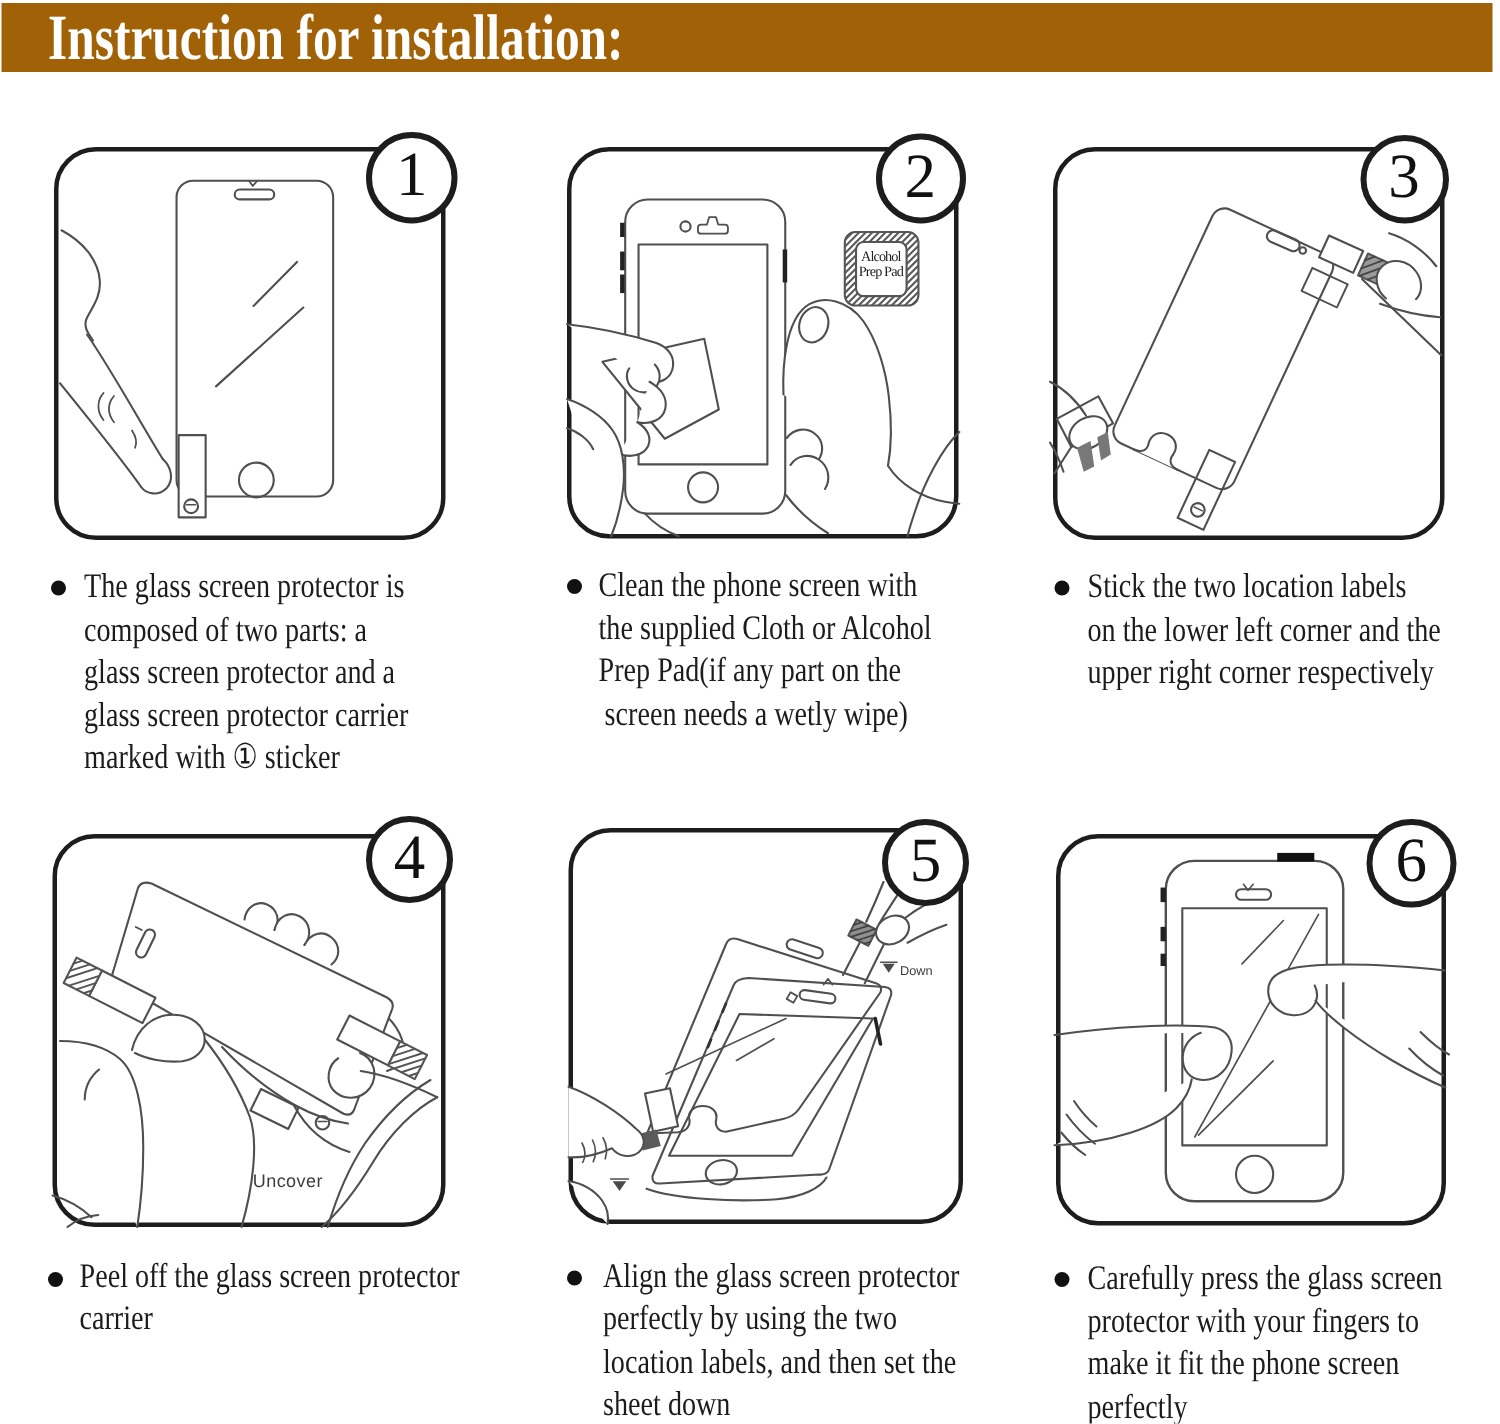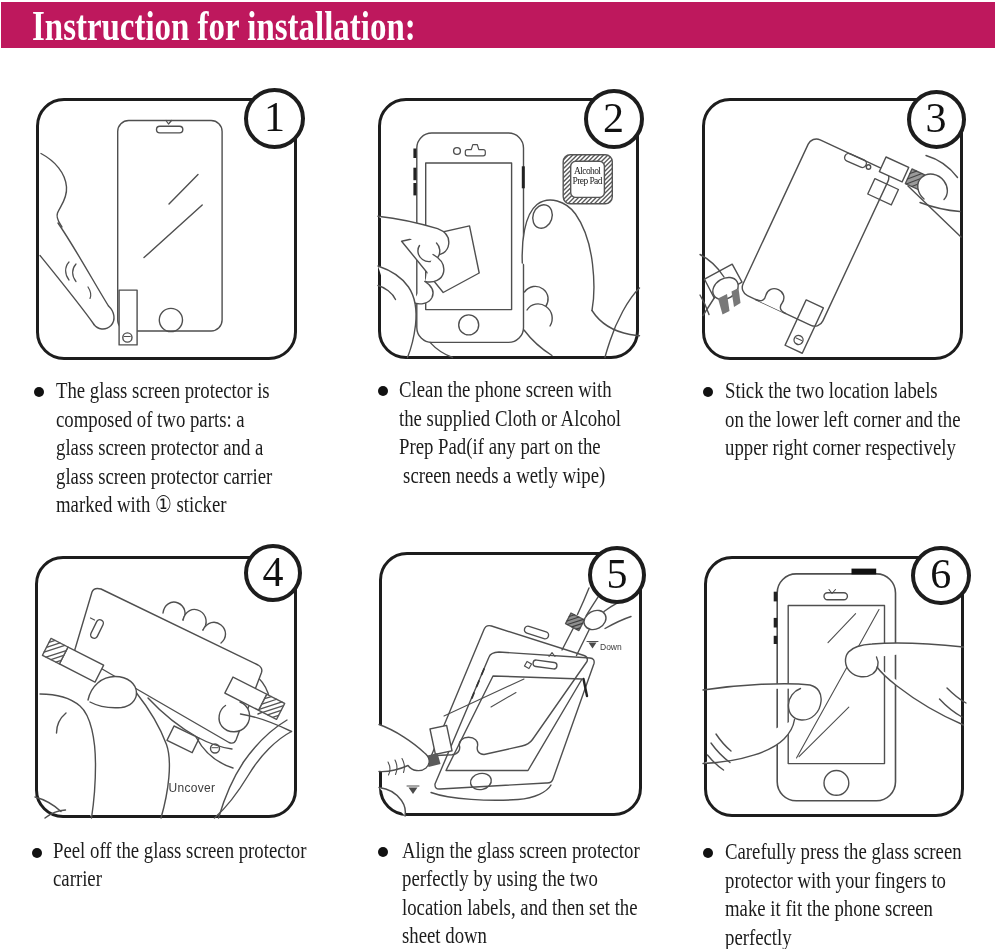--- a/index.html
+++ b/index.html
@@ -1,18 +1,18 @@
 <!DOCTYPE html>
 <html><head>
 <meta charset="utf-8">
 <style>
 html,body{margin:0;padding:0;}
 body{width:1000px;height:949px;background:#fff;position:relative;overflow:hidden;
      font-family:"Liberation Serif",serif;}
-.banner{position:absolute;left:1px;top:2px;width:994px;height:46px;background:#be185d;}
+.banner{position:absolute;left:1px;top:2px;width:994px;height:46px;background:#a16207;}
 .banner span{position:absolute;left:31px;top:-1px;font-size:43px;font-weight:bold;color:#fff;
      transform:scaleX(0.766);transform-origin:0 0;white-space:nowrap;}
 .panel{position:absolute;border:3.4px solid #1d1d1d;border-radius:28px;background:#fff;box-sizing:border-box;}
 .num{position:absolute;border-radius:50%;background:#fff;border:4px solid #1d1d1d;box-sizing:border-box;
      text-align:center;font-size:42px;color:#111;}
 .txt{position:absolute;font-size:23px;line-height:28.5px;color:#1c1c1c;
      transform:scaleX(0.816);transform-origin:0 0;white-space:nowrap;}
 .b{position:absolute;width:10px;height:10px;background:#111;border-radius:50%;}
 </style>
 </head>

